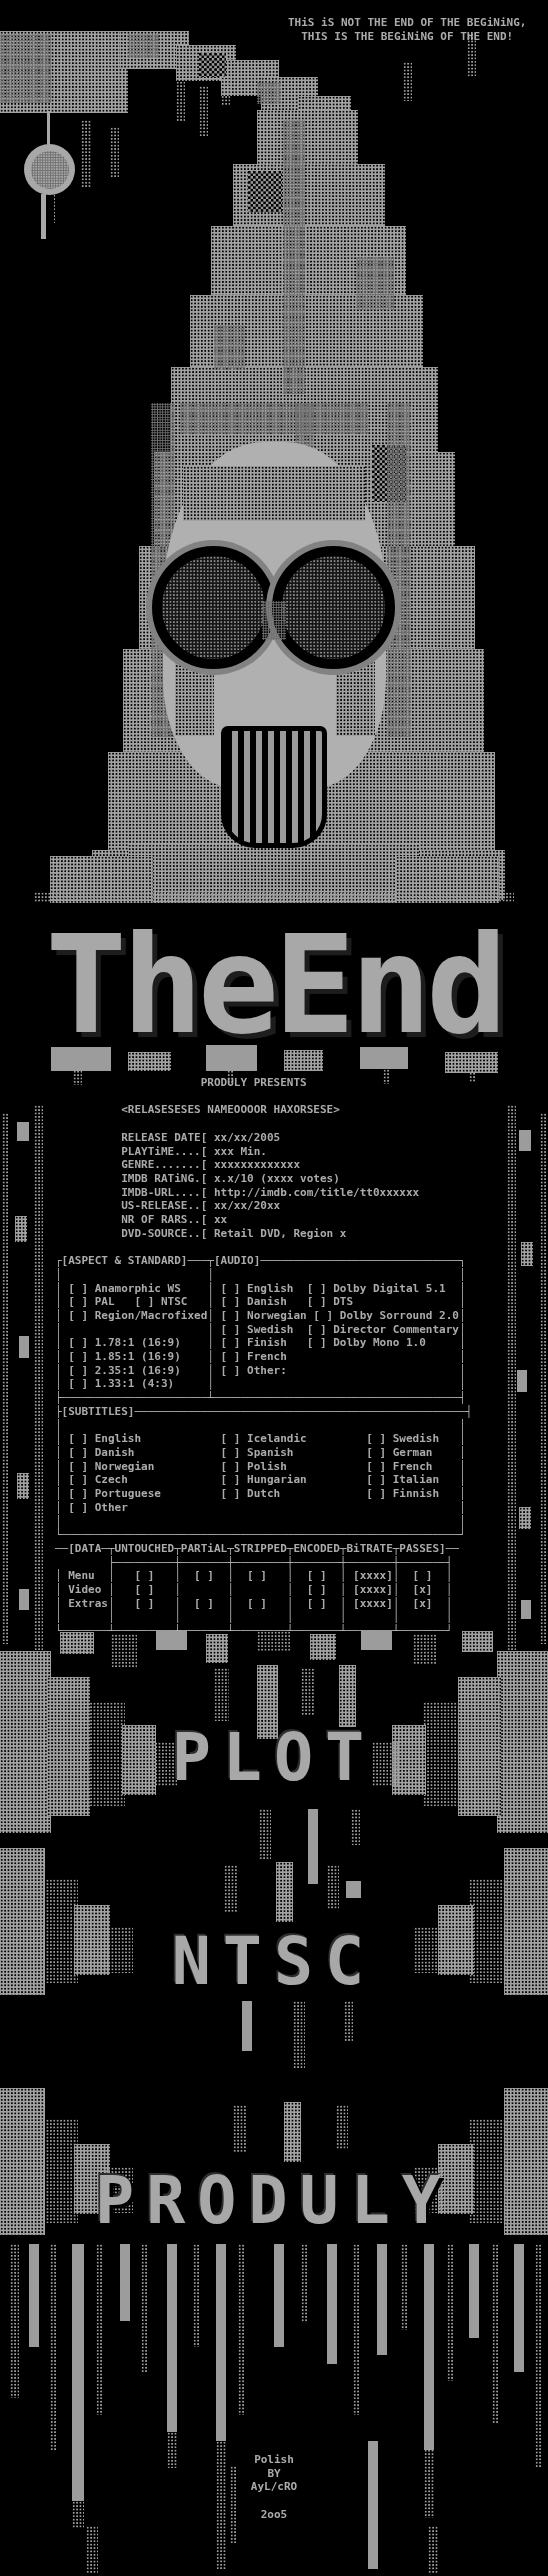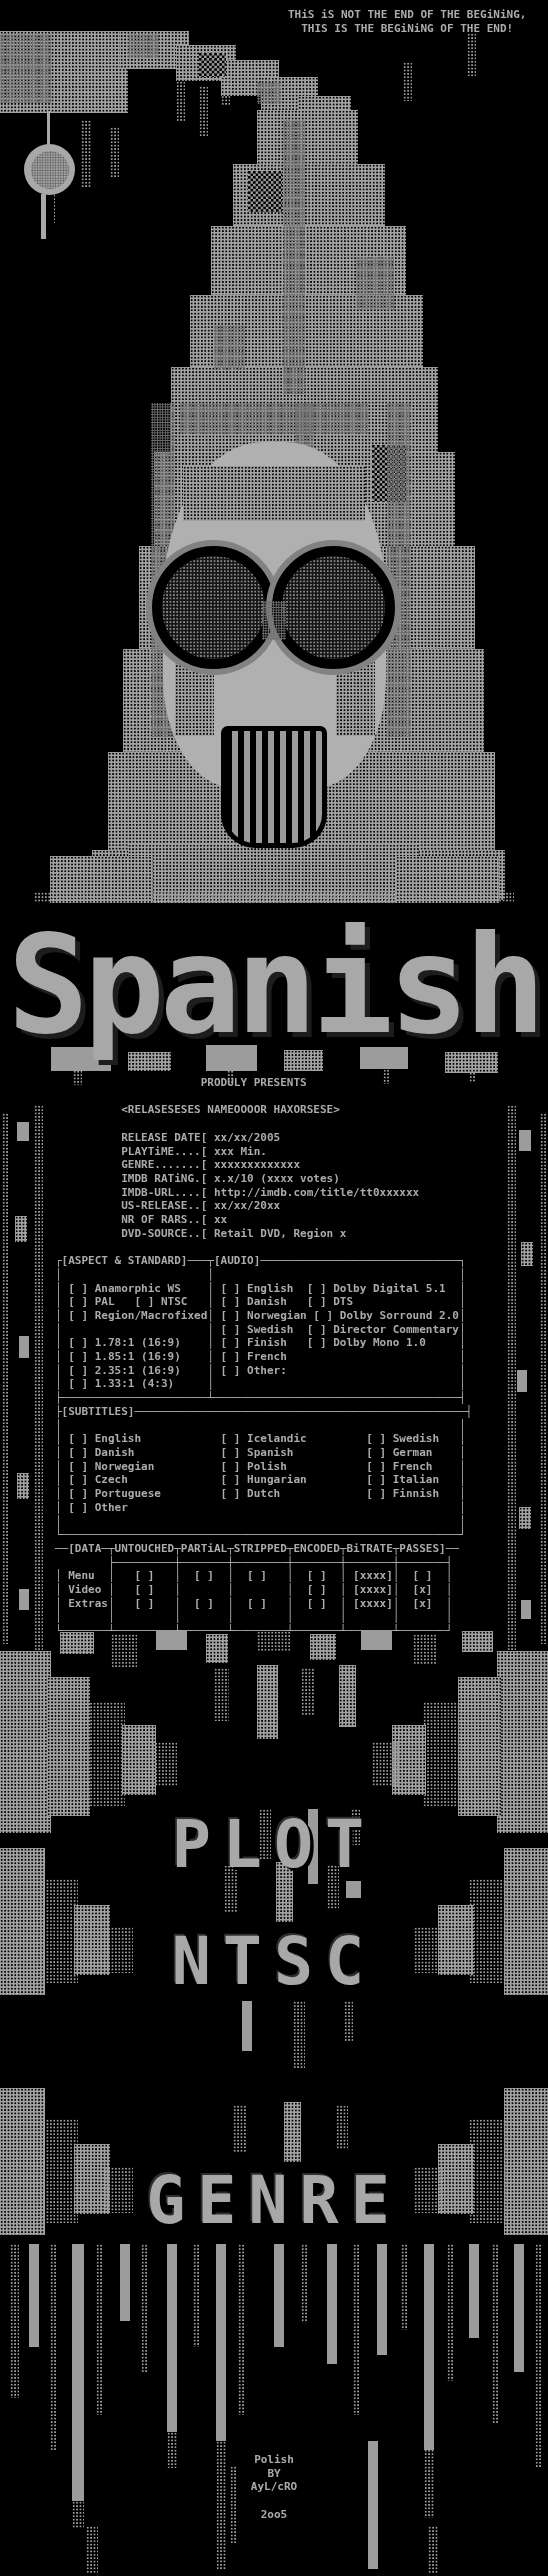--- a/index.html
+++ b/index.html
@@ -7,28 +7,28 @@
   body{width:548px;height:2576px;position:relative;overflow:hidden;font-family:"DejaVu Sans Mono",monospace}
   .s{position:absolute}
   .g{background:#a8a8a8}
   .g2{background:#9c9c9c}
   .blk{background:#000}
   .d1{background-image:radial-gradient(circle,#9f9f9f 0.9px,transparent 1.1px);background-size:3.4px 3.4px}
   .d2{background-color:#a2a2a2;background-image:radial-gradient(circle,#000 0.9px,transparent 1px);background-size:3.4px 3.4px}
   .d3{background-image:radial-gradient(circle,#6f6f6f 1.1px,transparent 1.2px);background-size:2.6px 2.6px}
   .chk{background:repeating-conic-gradient(#9a9a9a 0% 25%,#000 0% 50%);background-size:5.1px 5.1px}
   pre{position:absolute;color:#ababab;font-family:"DejaVu Sans Mono",monospace;font-weight:bold;font-size:11px;line-height:13.7px;white-space:pre}
-  .tagline{top:8px;left:288px}
+  .tagline{top:16px;left:288px}
   .nfo{top:1076px;left:55px}
   .credits{top:2453px;left:0;width:548px;text-align:center}
   .bigword{position:absolute;left:0;width:548px;text-align:center;color:#a8a8a8;font-weight:bold;
            font-family:"DejaVu Sans Mono",monospace;font-size:65px;line-height:1;letter-spacing:12px;
            text-shadow:3.4px 3.4px 0 #000,-1.7px -1.7px 0 #2e2e2e}
   #title-word{top:918px;font-size:135px;letter-spacing:-5.1px;text-shadow:5.1px 5.1px 0 #1d1d1d}
-  #plot{top:1812px} #notes{top:1929px} #greets{top:2168px}
+  #plot{top:1725px} #notes{top:1929px} #greets{top:2168px}
   .face{left:163px;top:442px;width:223px;height:346px;background:#b0b0b0;border-radius:45% 45% 32% 32%}
   .goggle{width:123px;height:123px;border-radius:50%;border:10.3px solid #000;
           box-shadow:0 0 0 6px #828282;background-color:#161616;
           background-image:radial-gradient(circle,#8d8d8d 0.9px,transparent 1.1px);background-size:3.4px 3.4px}
   .grill{left:221px;top:726px;width:106px;height:122px;border:5.1px solid #000;border-radius:6.9px 6.9px 34px 34px;
          background:repeating-linear-gradient(90deg,#000 0 6px,#9a9a9a 6px 12px)}
 </style>
 </head>
 <body>
 
@@ -193,21 +193,21 @@
 <div class="s d2" style="left:183px;top:466px;width:182px;height:55px"></div>
 <div class="s d2" style="left:175px;top:661px;width:39px;height:75px"></div>
 <div class="s d2" style="left:336px;top:661px;width:39px;height:75px"></div>
 <div class="s goggle" style="left:152px;top:546px"></div>
 <div class="s goggle" style="left:272px;top:546px"></div>
 <div class="s d3" style="left:262px;top:601px;width:24px;height:39px"></div>
 <div class="s grill"></div>
 
 <pre class="tagline">THiS iS NOT THE END OF THE BEGiNiNG,
   THIS IS THE BEGiNiNG OF THE END!</pre>
-<div id="title-word" class="bigword">Spanish</div>
+<div id="title-word" class="bigword">TheEnd</div>
 <pre class="nfo">                      PRODULY PRESENTS
 
           &lt;RELASESESES NAMEOOOOR HAXORSESE&gt;
 
           RELEASE DATE[ xx/xx/2005
           PLAYTiME....[ xxx Min.
           GENRE.......[ xxxxxxxxxxxxx
           IMDB RATiNG.[ x.x/10 (xxxx votes)
           IMDB-URL....[ http://imdb.com/title/tt0xxxxxx
           US-RELEASE..[ xx/xx/20xx
@@ -237,19 +237,19 @@
 └────────────────────────────────────────────────────────────┘
 ──[DATA─┬UNTOUCHED┬PARTiAL┬STRIPPED┬ENCODED┬BiTRATE┬PASSES]──
         ├─────────┼───────┼────────┼───────┼───────┼───────┤
 │ Menu  │   [ ]   │  [ ]  │  [ ]   │  [ ]  │ [xxxx]│  [ ]  │
 │ Video │   [ ]   │       │        │  [ ]  │ [xxxx]│  [x]  │
 │ Extras│   [ ]   │  [ ]  │  [ ]   │  [ ]  │ [xxxx]│  [x]  │
 │       │         │       │        │       │       │       │
 └───────┴─────────┴───────┴────────┴───────┴───────┴───────┘</pre>
 <div id="plot" class="bigword">PLOT</div>
 <div id="notes" class="bigword">NTSC</div>
-<div id="greets" class="bigword">GENRE</div>
+<div id="greets" class="bigword">PRODULY</div>
 <pre class="credits">Polish
 BY
 AyL/cRO
 
 2oo5</pre>
 
 
 </body></html>

